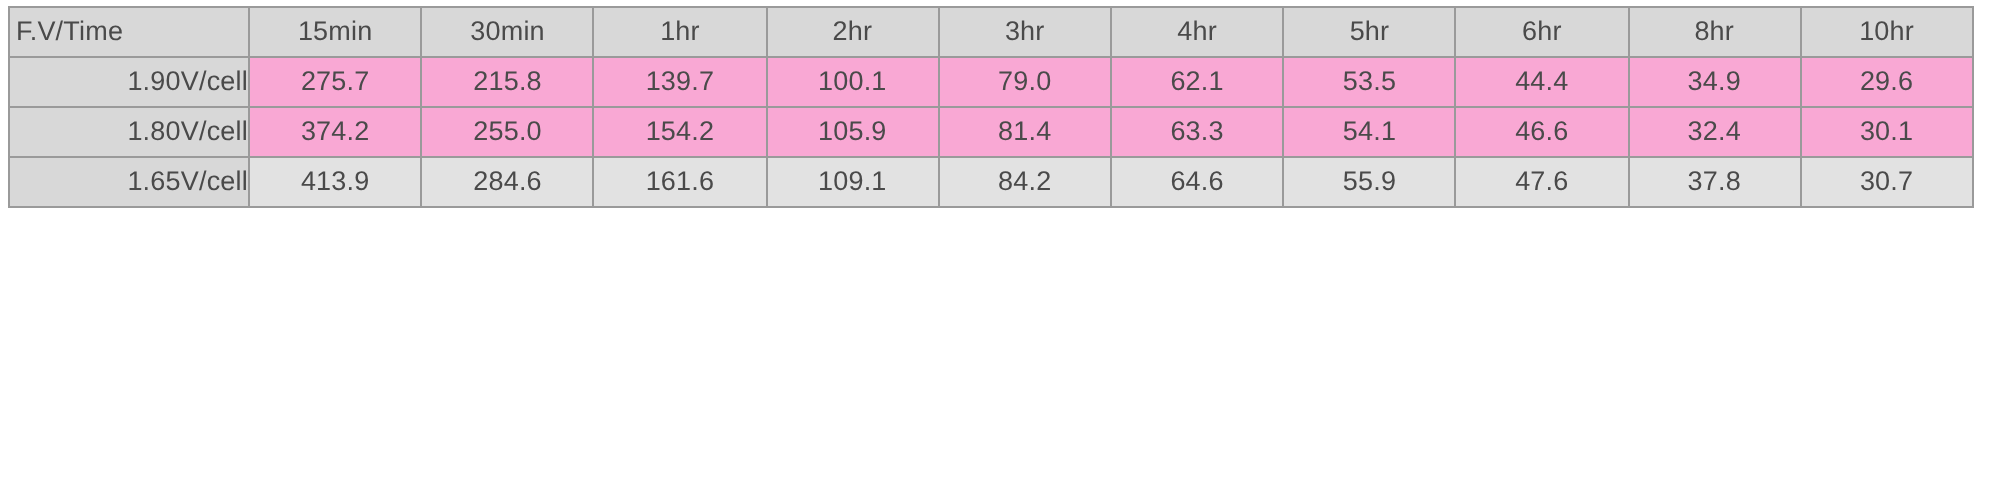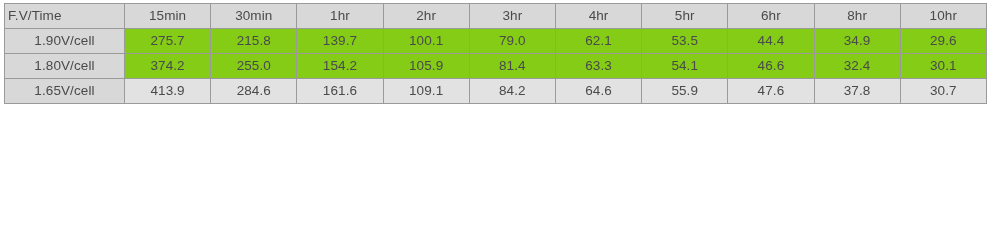--- a/index.html
+++ b/index.html
@@ -46,31 +46,31 @@
     text-align: center;
     letter-spacing: 0.1px;
   }
   tr.header-row th.corner-head {
     text-align: left;
     padding-left: 3px;
   }
   
   td.row-label {
     background: #d8d8d8;
-    text-align: center;
+    text-align: right;
     padding-left: 11px;
     letter-spacing: 0.1px;
     margin-top: 15px;
   }
   
   td.data-cell {
     text-align: center;
     letter-spacing: 0.1px;
   }
-  tr.band-white td.data-cell { background: #84cc16; }
+  tr.band-white td.data-cell { background: #f9a8d4; }
   tr.band-gray  td.data-cell { background: #e2e2e2; }
 </style>
 </head>
 <body>
 
 <div id="table-wrap">
   <table class="discharge-table">
     <colgroup>
       <col class="rowhead-col">
       <col class="data-col">

